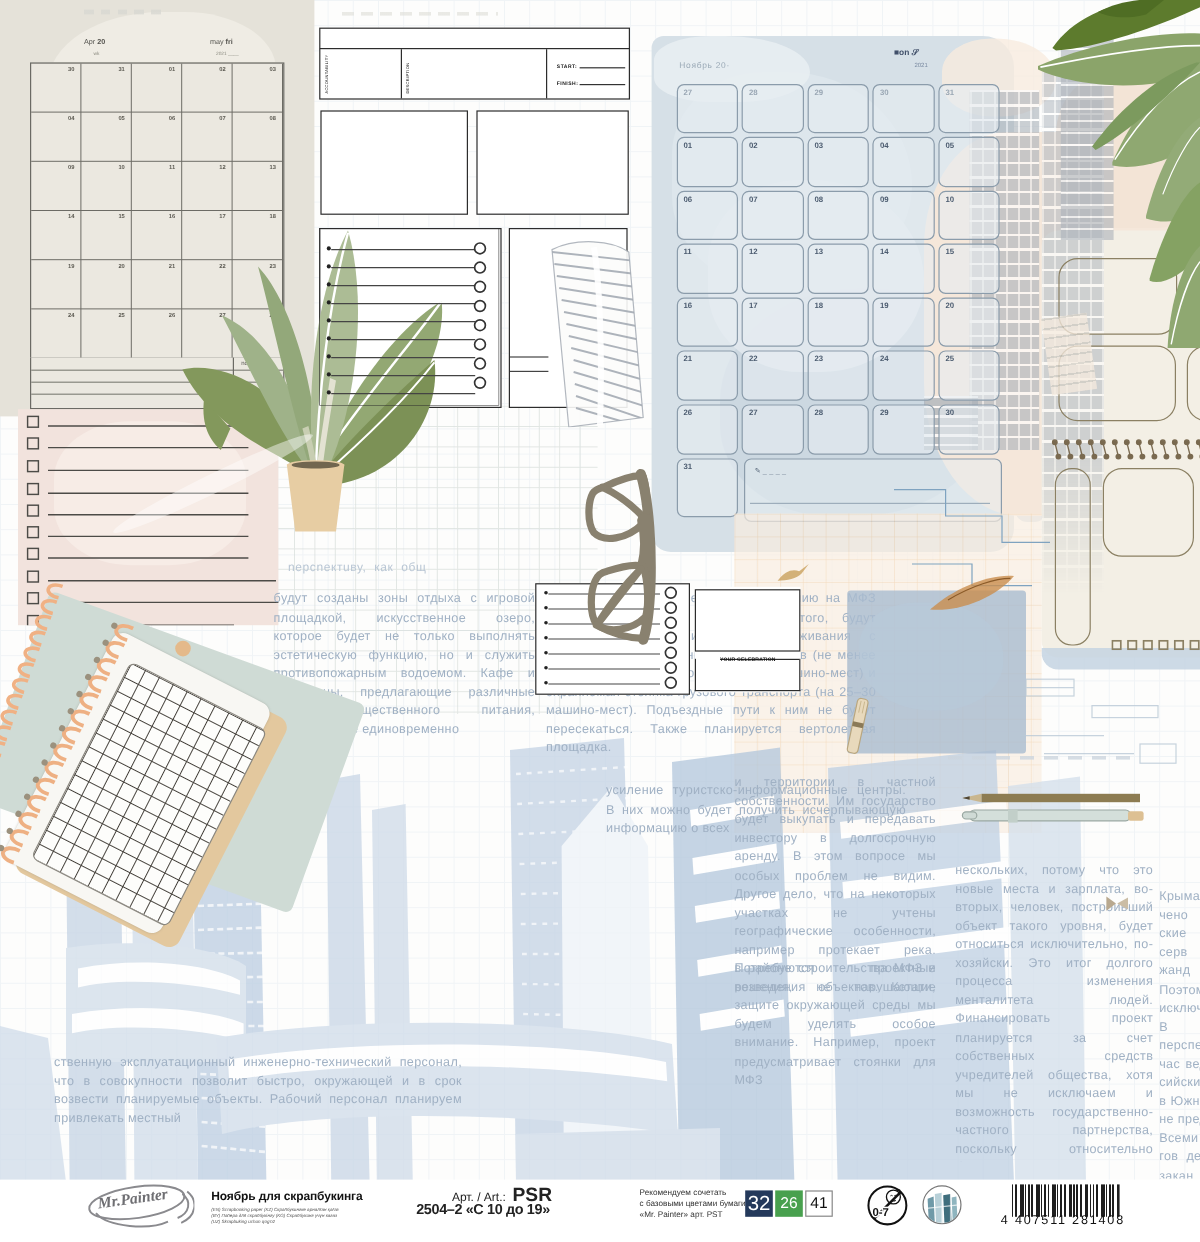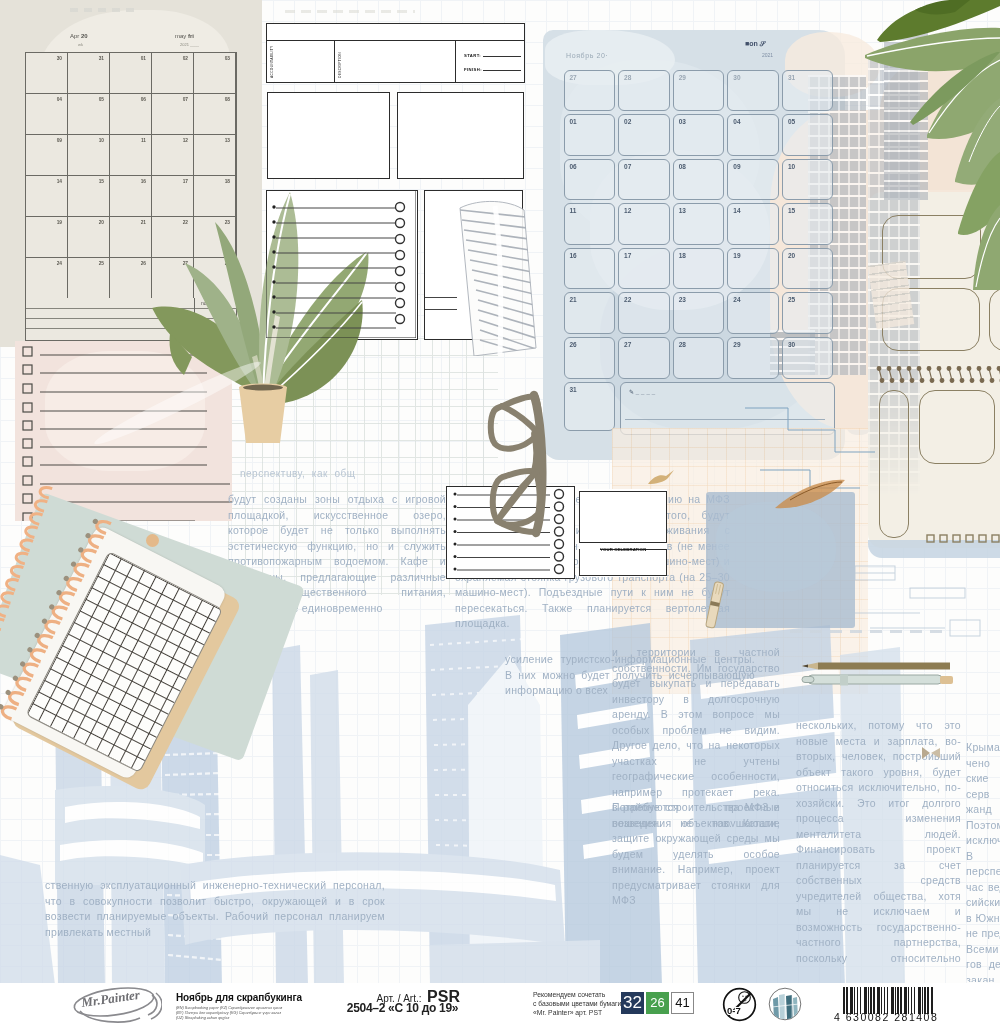--- a/index.html
+++ b/index.html
@@ -741,13 +741,13 @@
       <path d="M25 11 L29 10 L30 32 L26 32 Z" fill="#8fb5bf"></path>
       <rect x="16.6" y="7" width="1.2" height="25" fill="#fff" opacity=".8"></rect>
       <rect x="23.6" y="8" width="1.2" height="24" fill="#fff" opacity=".6"></rect>
       <path d="M4 20 L31 17" stroke="#fff" stroke-width="1" opacity=".7"></path>
     </g>
   </svg>
 </div>
 
 <div class="abs" style="left:843px;top:987px;width:90px;height:27px;background:repeating-linear-gradient(90deg,#1e1e1e 0 1.5px,#fff 1.5px 3px,#1e1e1e 3px 4.5px,#fff 4.5px 7px,#1e1e1e 7px 10px,#fff 10px 11px,#1e1e1e 11px 12px,#fff 12px 13.5px);"></div>
 
-<div class="abs" style="left:834px;top:1011px;width:105px;height:12px;font-size:10.5px;color:#111;letter-spacing:1.5px;">4 630082 281408</div>
+<div class="abs" style="left:834px;top:1011px;width:105px;height:12px;font-size:10.5px;color:#111;letter-spacing:1.5px;">4 407511 281408</div>
 
 </body></html>

